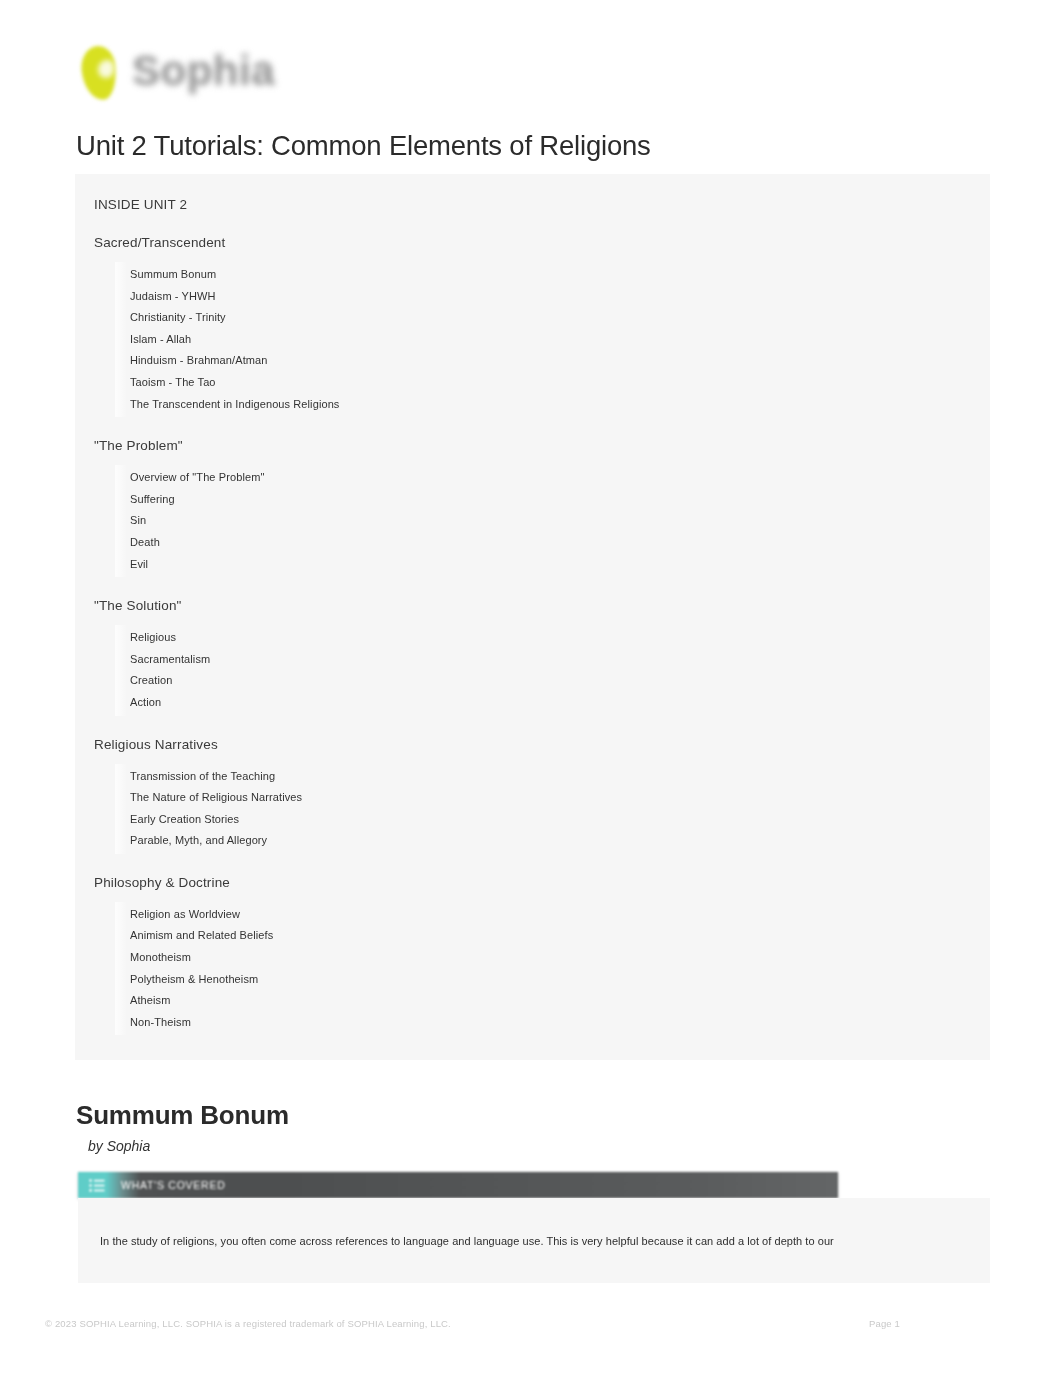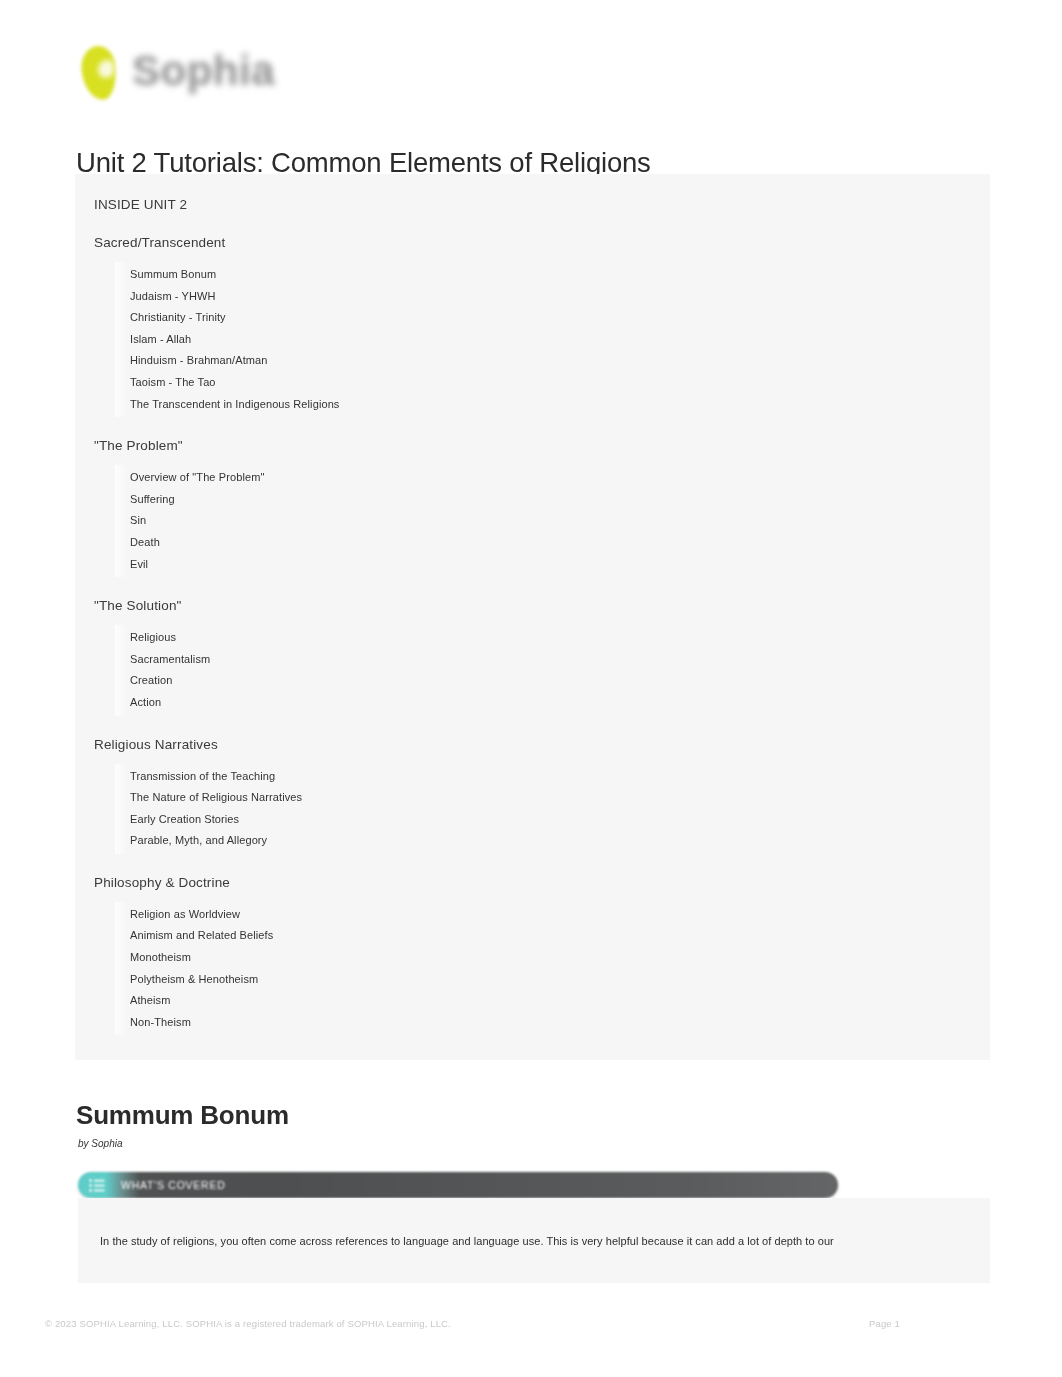--- a/index.html
+++ b/index.html
@@ -72,21 +72,21 @@
     color: #8f8f8f;
     filter: blur(3.4px);
     line-height: 1;
     padding-bottom: 4px;
   }
 
   
   .page-title {
     position: absolute;
     left: 76px;
-    top: 129px;
+    top: 112px;
     font-size: 27.5px;
     font-weight: 400;
     color: #2b2b2b;
     letter-spacing: -0.2px;
     white-space: nowrap;
   }
 
   
   .toc-panel {
     position: absolute;
@@ -142,23 +142,23 @@
     position: absolute;
     left: 76px;
     top: 1078px;
     font-size: 26px;
     font-weight: 700;
     color: #2b2b2b;
     letter-spacing: -0.2px;
   }
   .tutorial-byline {
     position: absolute;
-    left: 78px;
+    left: 88px;
     top: 1138px;
-    font-size: 10px;
+    font-size: 14px;
     font-style: italic;
     color: #333333;
   }
 
   
   .covered-banner {
     position: absolute;
     left: 78px;
     top: 1172px;
     width: 760px;
@@ -168,21 +168,20 @@
                 #63b6b4 34px,
                 #6a8e8e 44px,
                 #4f5152 62px,
                 #4d4f50 200px,
                 #5a5c5d 620px,
                 #6e7071 912px);
     display: flex;
     align-items: center;
     filter: blur(0.9px);
     box-shadow: 0 1px 3px rgba(0,0,0,0.18);
-    border-radius: 13px;
   }
   .covered-icon {
     width: 38px;
     min-width: 38px;
     height: 26px;
     display: flex;
     align-items: center;
     justify-content: center;
   }
   .covered-icon svg { display: block; }

